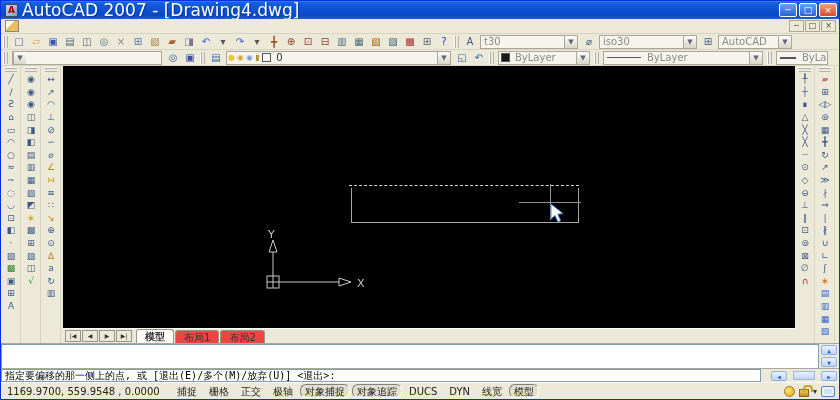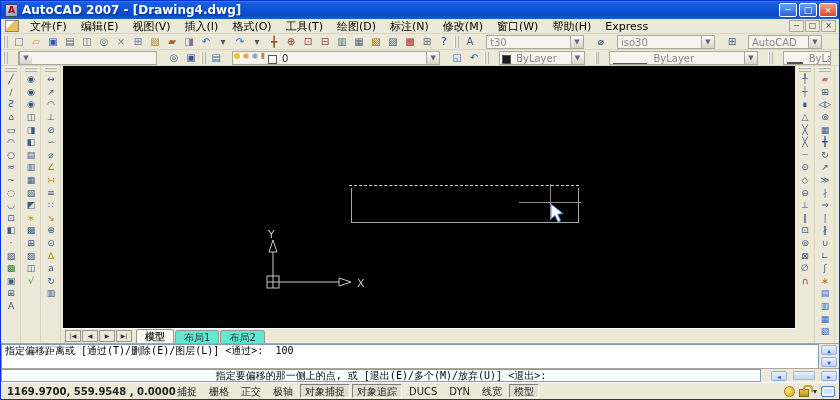--- a/index.html
+++ b/index.html
@@ -4,38 +4,38 @@
 <style>
   * { margin:0; padding:0; box-sizing:border-box; }
   body { width:840px; height:400px; overflow:hidden; font-family:"DejaVu Sans","Liberation Sans",sans-serif; font-size:11px; background:#ece9d8; }
   .app { width:840px; height:400px; display:flex; flex-direction:column; background:#ece9d8; border:1px solid #0831d9; }
 
   
   .titlebar { height:18px; flex:0 0 18px; display:flex; align-items:center; padding:0 2px 0 4px;
     background:linear-gradient(180deg,#3a8bf0 0%,#1660e0 8%,#0f53d4 45%,#0a49c4 80%,#1b5fd6 100%); color:#fff; }
   .titlebar .appicon { width:13px; height:13px; background:linear-gradient(135deg,#d8d8e8,#8899bb); border:1px solid #445; color:#a00;
     font-size:9px; font-weight:bold; line-height:11px; text-align:center; margin-right:4px; }
-  .titlebar .title { font-weight:bold; font-size:12px; text-shadow:1px 1px 1px #0338a0; flex:1; white-space:nowrap; }
+  .titlebar .title { font-weight:normal; font-size:17px; text-shadow:1px 1px 1px #0338a0; flex:1; white-space:nowrap; }
   .winbtn { width:18px; height:14px; margin-left:2px; border:1px solid #fff; border-radius:2px; color:#fff; font-size:9px; line-height:12px;
     text-align:center; background:linear-gradient(180deg,#68a0f8,#2a62d8); }
   .winbtn.close { background:linear-gradient(180deg,#f0a088,#d84a2a); }
 
   
   .menubar { height:15px; flex:0 0 15px; display:flex; align-items:center; background:#ece9d8; border-bottom:1px solid #d8d4c4; padding-left:2px; }
   .menu-fileicon { width:14px; height:12px; margin:0 4px 0 2px; background:linear-gradient(135deg,#fdfdfd 40%,#e8c060 40%); border:1px solid #8a8a6a; }
   .menu-item { padding:0 7px; height:15px; line-height:15px; white-space:nowrap; color:#000; }
   .mdi-controls { margin-left:auto; display:flex; padding-right:3px; }
   .mdibtn { width:15px; height:12px; margin-left:1px; border:1px solid #aca899; background:#ece9d8; color:#444; font-size:8px; line-height:10px; text-align:center; }
 
   
   .tbrow { height:16px; flex:0 0 16px; display:flex; align-items:center; background:#ece9d8; border-bottom:1px solid #d8d4c4; overflow:hidden; }
   .tbgroup { display:flex; align-items:center; height:16px; }
   .grip { width:5px; height:12px; margin:0 2px; border-left:2px ridge #fff; border-right:1px solid #b8b4a4; }
   .tbtn { width:17px; height:14px; display:flex; align-items:center; justify-content:center; font-size:10px; color:#3b5a86; cursor:default; letter-spacing:-1px; }
-  .combo { display:flex; align-items:flex-end; height:14px; background:#f6f4ec; border:1px solid #aca899; margin:0 8px; color:#8a8a8a; overflow:hidden; white-space:nowrap; }
+  .combo { display:flex; align-items:center; height:14px; background:#f6f4ec; border:1px solid #aca899; margin:0 2px; color:#8a8a8a; overflow:hidden; white-space:nowrap; }
   .combo .val { flex:1; padding:0 3px; overflow:hidden; font-size:10px; }
   .combo .arrow { width:13px; height:12px; flex:0 0 13px; background:linear-gradient(180deg,#fdfdfb,#d8d4c8); border-left:1px solid #aca899; color:#667;
     font-size:7px; line-height:12px; text-align:center; }
   .swatch { width:9px; height:9px; background:#f8f8f8; border:1px solid #555; display:inline-block; margin:0 2px; }
   .lineswatch { display:inline-block; width:34px; height:1px; background:#555; margin:0 3px; }
   .mini { font-size:8px; margin:0 1px; }
 
   
   .main { flex:1; display:flex; overflow:hidden; }
   .dock { background:#ece9d8; display:flex; }
@@ -52,43 +52,43 @@
   .rect-object { position:absolute; left:288px; top:122px; width:228px; height:35px; border:1px solid #a8a8a8; border-top:none; }
   .ch-h { position:absolute; left:456px; top:136px; width:62px; height:1px; background:#909090; }
   .ch-v { position:absolute; left:487px; top:118px; width:1px; height:36px; background:#909090; }
   .cursor-svg { position:absolute; left:487px; top:137px; }
   .ucs-svg { position:absolute; left:190px; top:164px; }
 
   
   .tabstrip { height:15px; flex:0 0 15px; display:flex; align-items:flex-end; background:#ece9d8; border-top:1px solid #fff; }
   .tabnav { display:flex; margin:0 3px 1px 2px; }
   .tabnavbtn { width:16px; height:12px; border:1px solid #9a9684; background:#ece9d8; color:#333; font-size:6px; line-height:10px; text-align:center; margin-right:1px; }
-  .tab { padding:0 8px; height:13px; line-height:13px; font-size:10px; border:1px solid #9a9684; border-bottom:none; background:#5eead4;
+  .tab { padding:0 8px; height:13px; line-height:13px; font-size:10px; border:1px solid #9a9684; border-bottom:none; background:#ef4444;
     border-radius:3px 3px 0 0; margin-right:1px; color:#333; white-space:nowrap; }
   .tab.active { background:#fdfcf8; font-weight:bold; height:14px; }
 
   
   .cmd { flex:0 0 38px; background:#ece9d8; border-top:1px solid #aca899; display:flex; flex-direction:column; font-family:"DejaVu Sans Mono","Liberation Mono",monospace; }
   .cmd-hist-wrap { flex:0 0 25px; display:flex; border-bottom:1px solid #aca899; }
   .cmd-hist { flex:1; background:#fff; border:1px solid #7f9db9; border-bottom:none; padding:0 3px; overflow:hidden; }
   .cmd-line { font-size:10px; line-height:12px; color:#000; white-space:pre; }
   .vscroll { flex:0 0 20px; display:flex; flex-direction:column; justify-content:space-between; padding:1px 2px; }
   .scrollbtn { height:10px; width:16px; background:linear-gradient(180deg,#eaf2fd,#c0d4f4); border:1px solid #8cb0e8; border-radius:2px; color:#2a62c0;
     font-size:6px; line-height:9px; text-align:center; }
   .cmd-cur-wrap { flex:1; display:flex; align-items:center; }
-  .cmd-cur { flex:1; background:#fff; border:1px solid #7f9db9; height:13px; padding:0 3px; font-size:10px; line-height:12px; white-space:pre; overflow:hidden;text-align:center; }
+  .cmd-cur { flex:1; background:#fff; border:1px solid #7f9db9; height:13px; padding:0 3px; font-size:10px; line-height:12px; white-space:pre; overflow:hidden; }
   .hscroll { flex:0 0 78px; display:flex; align-items:center; justify-content:flex-end; padding:0 2px; }
   .hthumb { width:22px; height:9px; background:linear-gradient(180deg,#eaf2fd,#c0d4f4); border:1px solid #9ab8e8; margin:0 6px; }
 
   
   .statusbar { flex:0 0 17px; display:flex; align-items:center; background:#ece9d8; border-top:1px solid #fff; font-size:10px; }
-  .coords { width:170px; padding-left:6px; color:#222; white-space:nowrap;font-weight:bold; }
+  .coords { width:170px; padding-left:6px; color:#222; white-space:nowrap; }
   .sbtns { display:flex; }
   .sbtn { padding:0 4px; height:14px; line-height:14px; margin:0 1px; border:1px solid transparent; color:#222; white-space:nowrap; }
-  .sbtn.active { border-color:#808080 #fff #fff #808080; background:#e2dfd0; }
+  .sbtn.active { border-color:#808080 #fff #fff #808080; background:#e2dfd0;border-radius:6px; }
   .status-right { margin-left:auto; display:flex; align-items:center; padding-right:4px; }
   .tray-icon { margin-left:4px; }
   .comm-icon { width:11px; height:11px; border-radius:50%; background:radial-gradient(circle at 35% 35%,#ffe680,#d8a018); border:1px solid #a87810; }
   .lock-icon { width:10px; height:8px; background:linear-gradient(180deg,#f0cc50,#c09020); border:1px solid #8a6810; position:relative; margin-top:3px; }
   .lock-icon::before { content:""; position:absolute; top:-5px; left:3px; width:6px; height:5px; border:2px solid #c8a030; border-bottom:none; border-radius:4px 4px 0 0; }
   .tray-arrow { font-size:8px; color:#333; }
   .screen-icon { width:14px; height:11px; background:#cfe0fb; border:1px solid #5580c8; border-radius:2px; box-shadow:inset 0 0 0 2px #eaf2fd; }
 </style>
 </head>
 <body>
@@ -98,34 +98,20 @@
   <div class="titlebar">
     <div class="appicon">A</div>
     <div class="title">AutoCAD 2007 - [Drawing4.dwg]</div>
     <div class="winbtn">─</div>
     <div class="winbtn">□</div>
     <div class="winbtn close">×</div>
   </div>
 
   <div class="menubar">
     <div class="menu-fileicon"></div>
-    <div style="display:flex;">
-        <div class="menu-item">文件(F)</div>
-        <div class="menu-item">编辑(E)</div>
-        <div class="menu-item">视图(V)</div>
-        <div class="menu-item">插入(I)</div>
-        <div class="menu-item">格式(O)</div>
-        <div class="menu-item">工具(T)</div>
-        <div class="menu-item">绘图(D)</div>
-        <div class="menu-item">标注(N)</div>
-        <div class="menu-item">修改(M)</div>
-        <div class="menu-item">窗口(W)</div>
-        <div class="menu-item">帮助(H)</div>
-        <div class="menu-item">Express</div>
-      </div>
     <div class="mdi-controls">
         <div class="mdibtn">─</div>
         <div class="mdibtn">□</div>
         <div class="mdibtn">×</div>
       </div>
   </div>
 
   <div class="tbrow">
     <div class="grip"></div>
     <div class="tbgroup">
@@ -380,21 +366,20 @@
             <div class="tbtn" style="color: rgb(51, 102, 204);">▦</div>
             <div class="tbtn" style="color: rgb(51, 102, 204);">▧</div>
           </div>
       </div>
     </div>
   </div>
 
   <div class="cmd">
     <div class="cmd-hist-wrap">
       <div class="cmd-hist">
-          <div class="cmd-line">指定偏移距离或 [通过(T)/删除(E)/图层(L)] &lt;通过&gt;:  100</div>
         </div>
       <div class="vscroll">
         <div class="scrollbtn">▲</div>
         <div class="scrollbtn">▼</div>
       </div>
     </div>
     <div class="cmd-cur-wrap">
       <div class="cmd-cur">指定要偏移的那一侧上的点, 或 [退出(E)/多个(M)/放弃(U)] &lt;退出&gt;:</div>
       <div class="hscroll">
         <div class="scrollbtn">◀</div>

